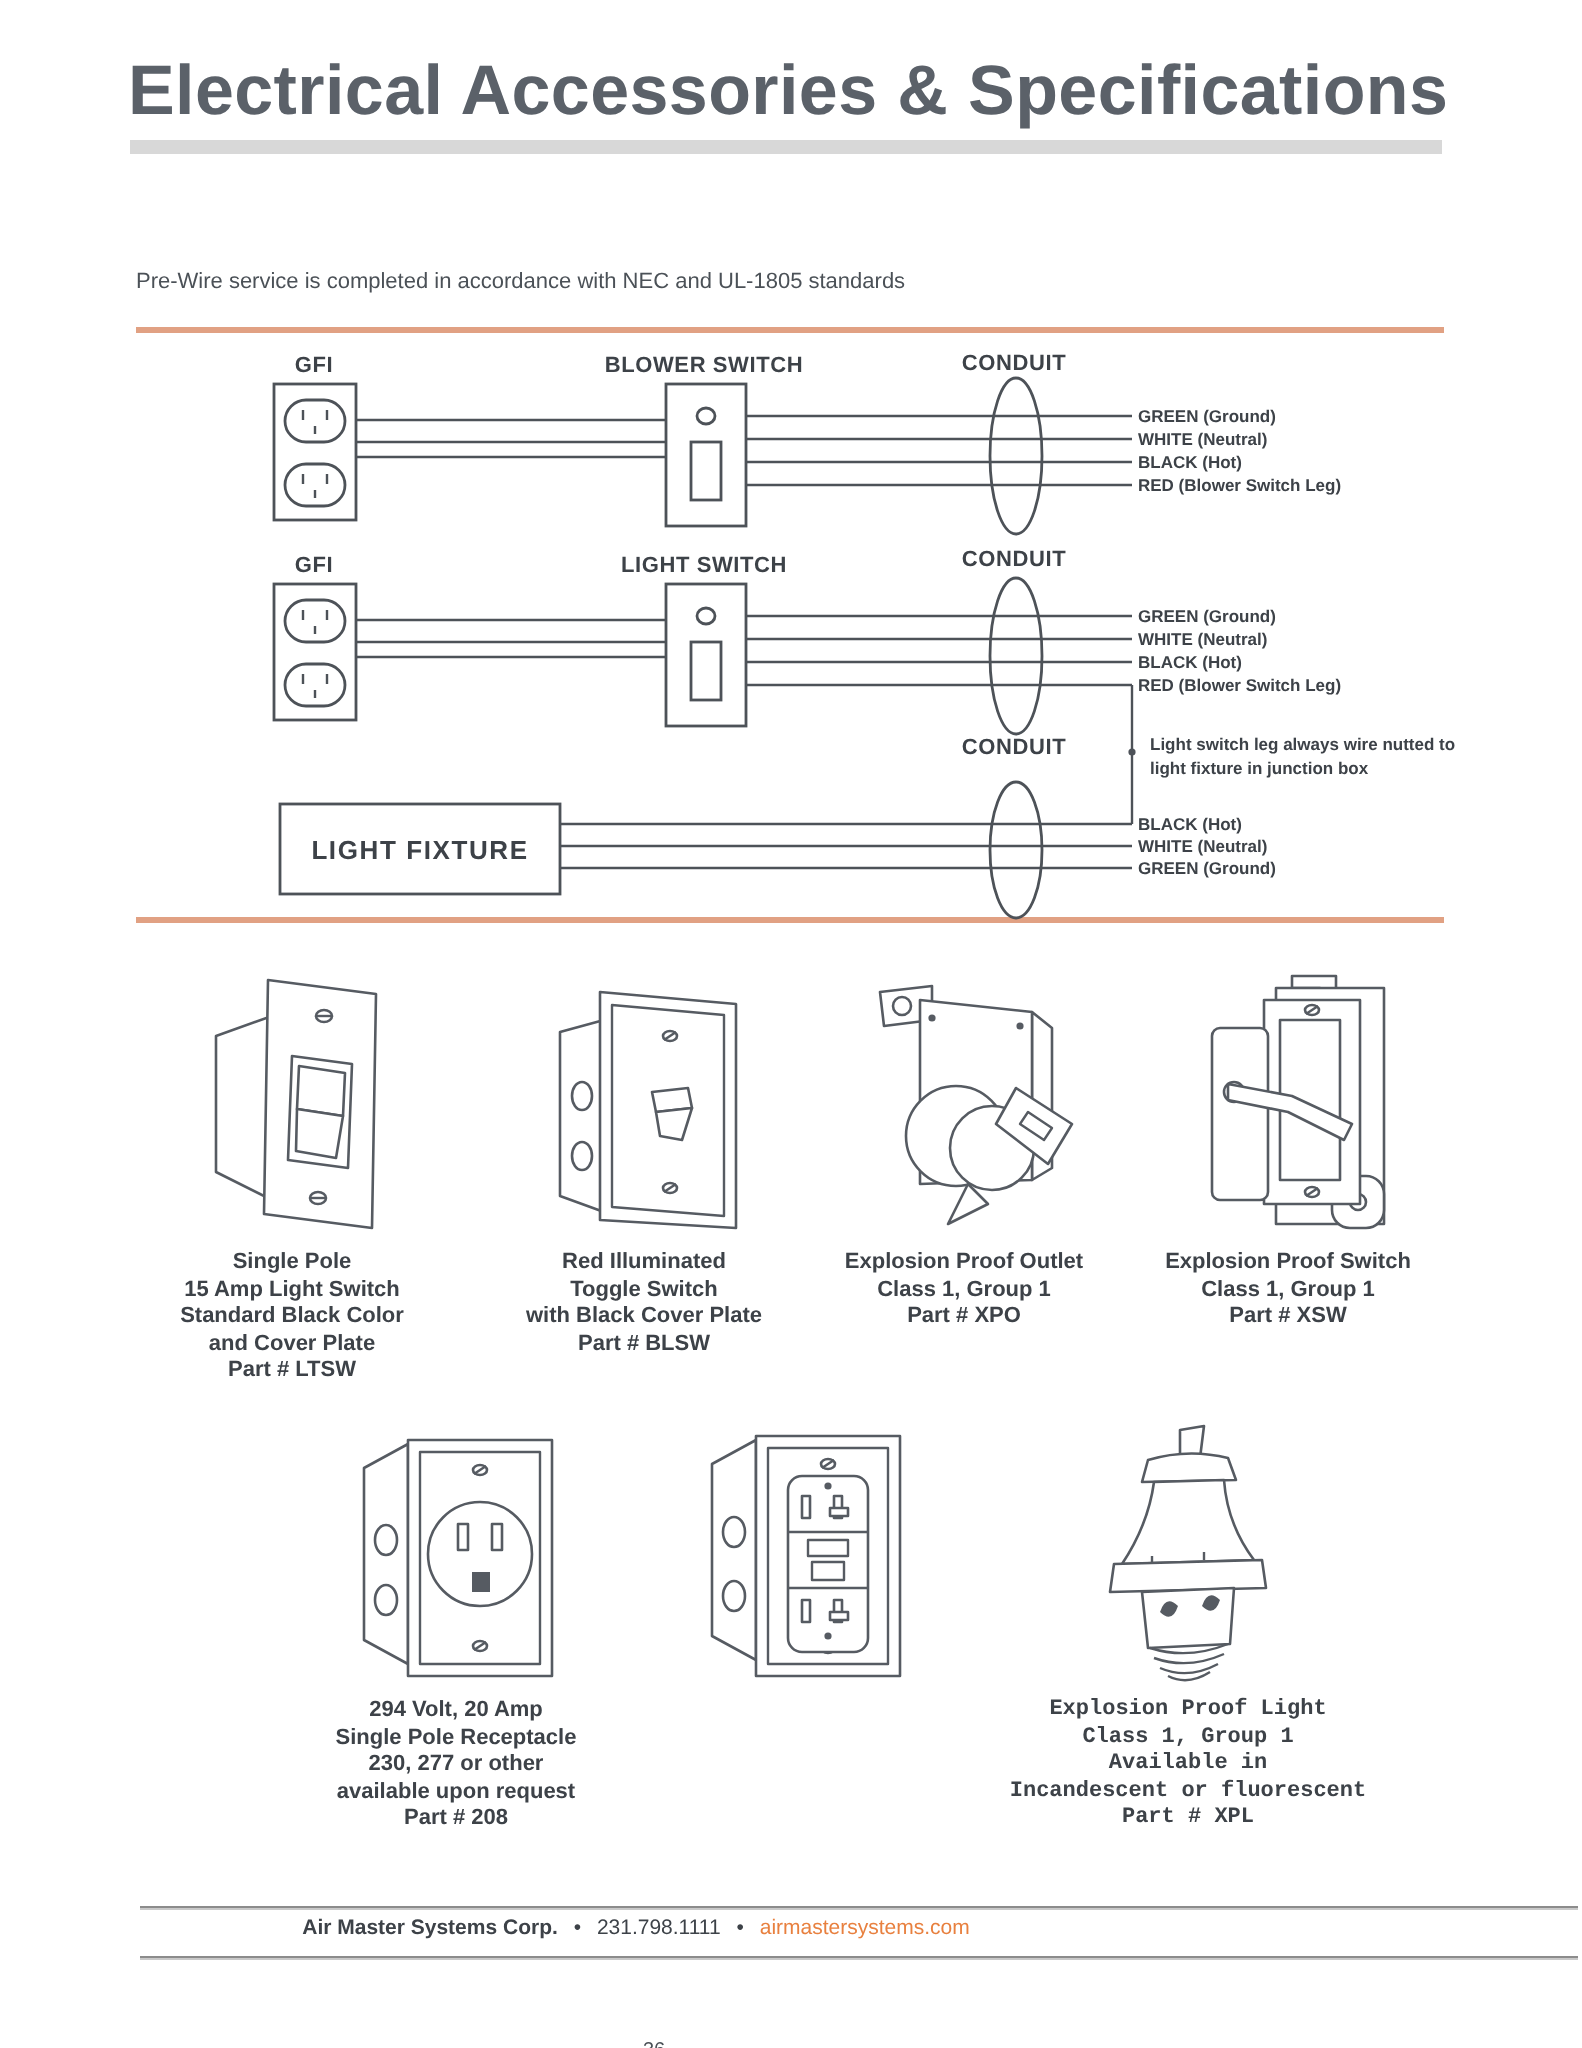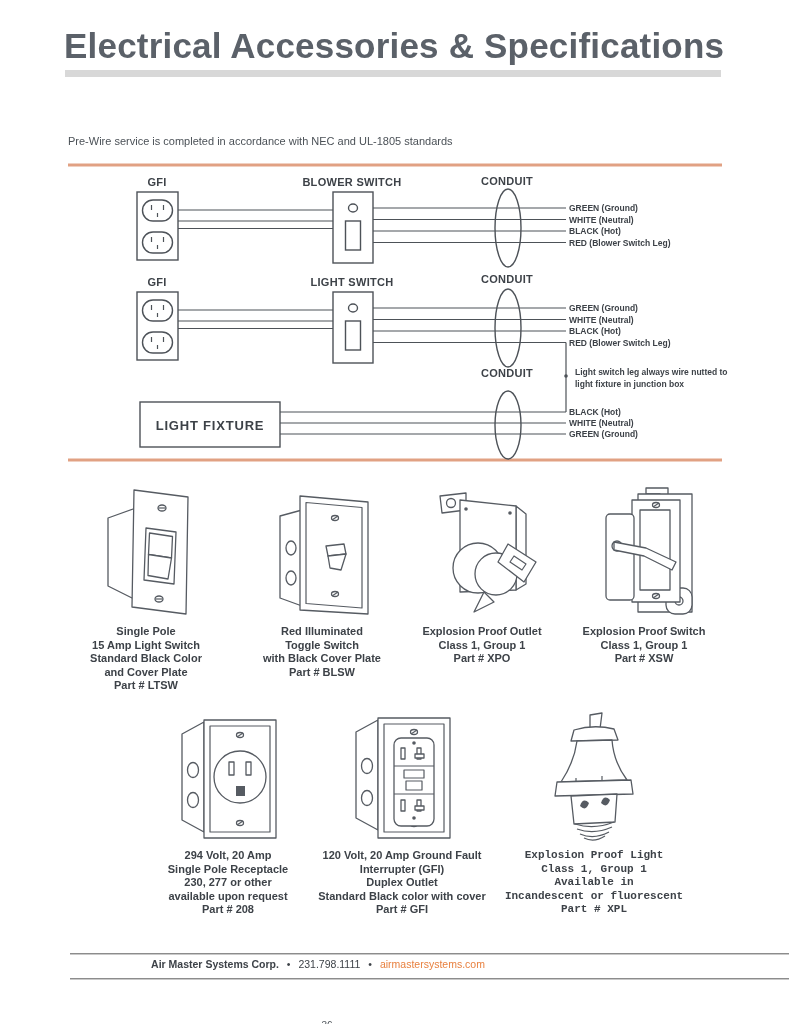--- a/index.html
+++ b/index.html
@@ -302,27 +302,20 @@
         <rect x="58" y="60" width="20" height="8" class="ln"></rect>
         <rect x="60" y="71" width="16" height="9" class="ln"></rect>
         <line x1="48" y1="84" x2="88" y2="84" class="ln"></line>
         <rect x="55" y="90" width="4" height="11" class="ill"></rect>
         <rect x="71" y="90" width="4" height="11" class="ill"></rect>
         <rect x="69" y="96" width="9" height="4" class="ill"></rect>
         <circle cx="68" cy="33" r="1.8" class="ill-dark"></circle>
         <circle cx="68" cy="108" r="1.8" class="ill-dark"></circle>
       </svg>
     </div>
-    <div class="caption">
-        <div>120 Volt, 20 Amp Ground Fault</div>
-        <div>Interrupter (GFI)</div>
-        <div>Duplex Outlet</div>
-        <div>Standard Black color with cover</div>
-        <div>Part # GFI</div>
-      </div>
   </div>
 
   <div class="product row2" style="left:504px;top:708px;font-family:Liberation Mono, monospace;">
     <div class="img-box">
       <svg width="100" height="130" viewBox="0 0 100 130">
         <polygon points="46,3 58,1 56,17 46,17" class="ill"></polygon>
         <path d="M30,18 Q50,12 70,17 L74,28 L27,29 Z" class="ill"></path>
         <path d="M33,29 C31,44 25,58 17,70 L83,68 C74,56 69,42 68,28 Z" class="ill"></path>
         <polygon points="13,70 87,68 89,82 11,84" class="ill"></polygon>
         <line x1="32" y1="66" x2="32" y2="70" class="ln"></line>

